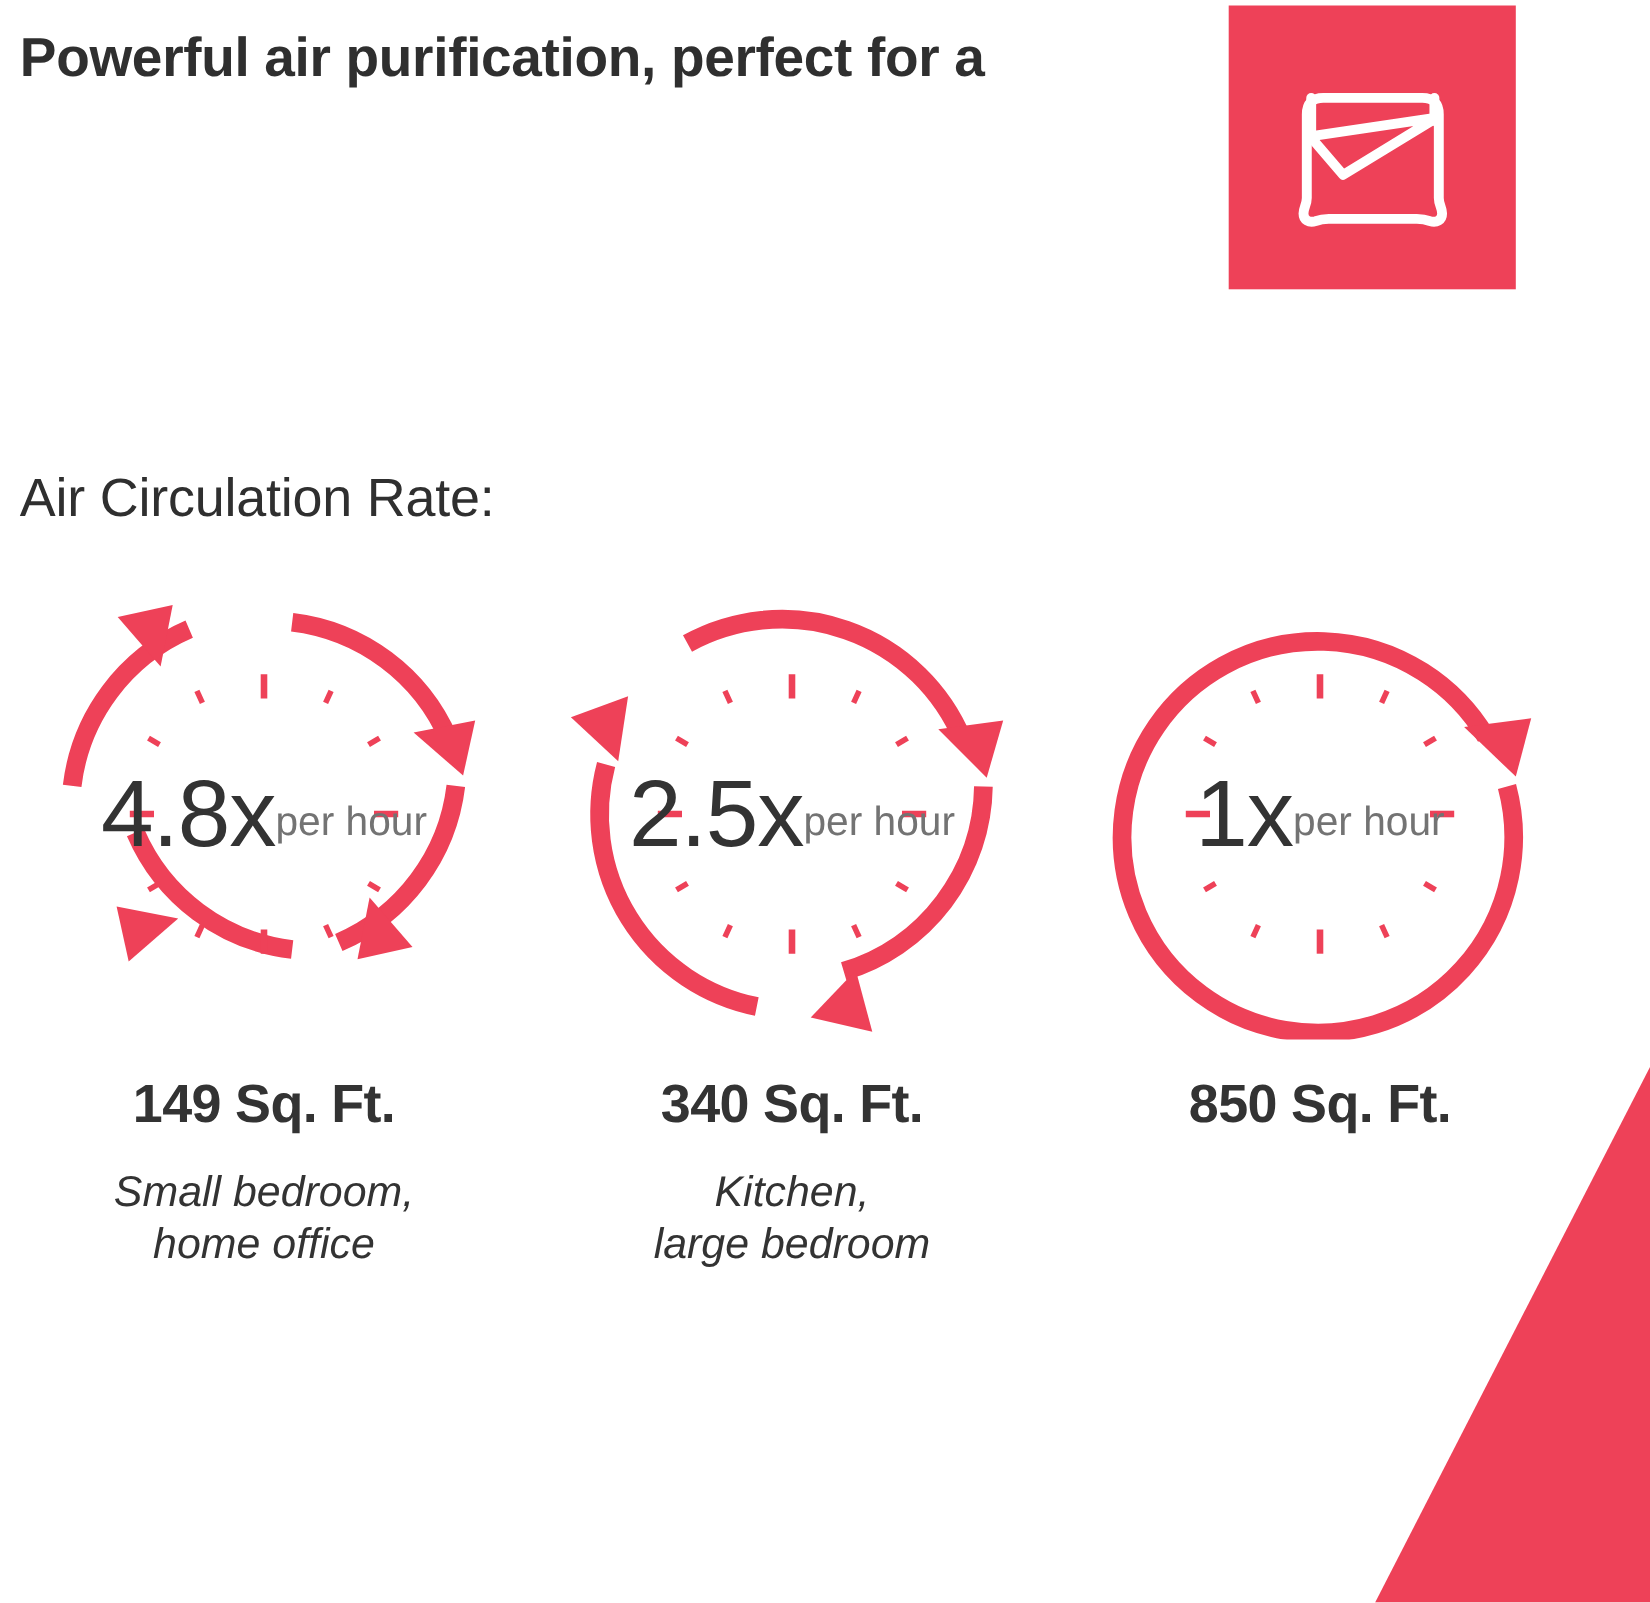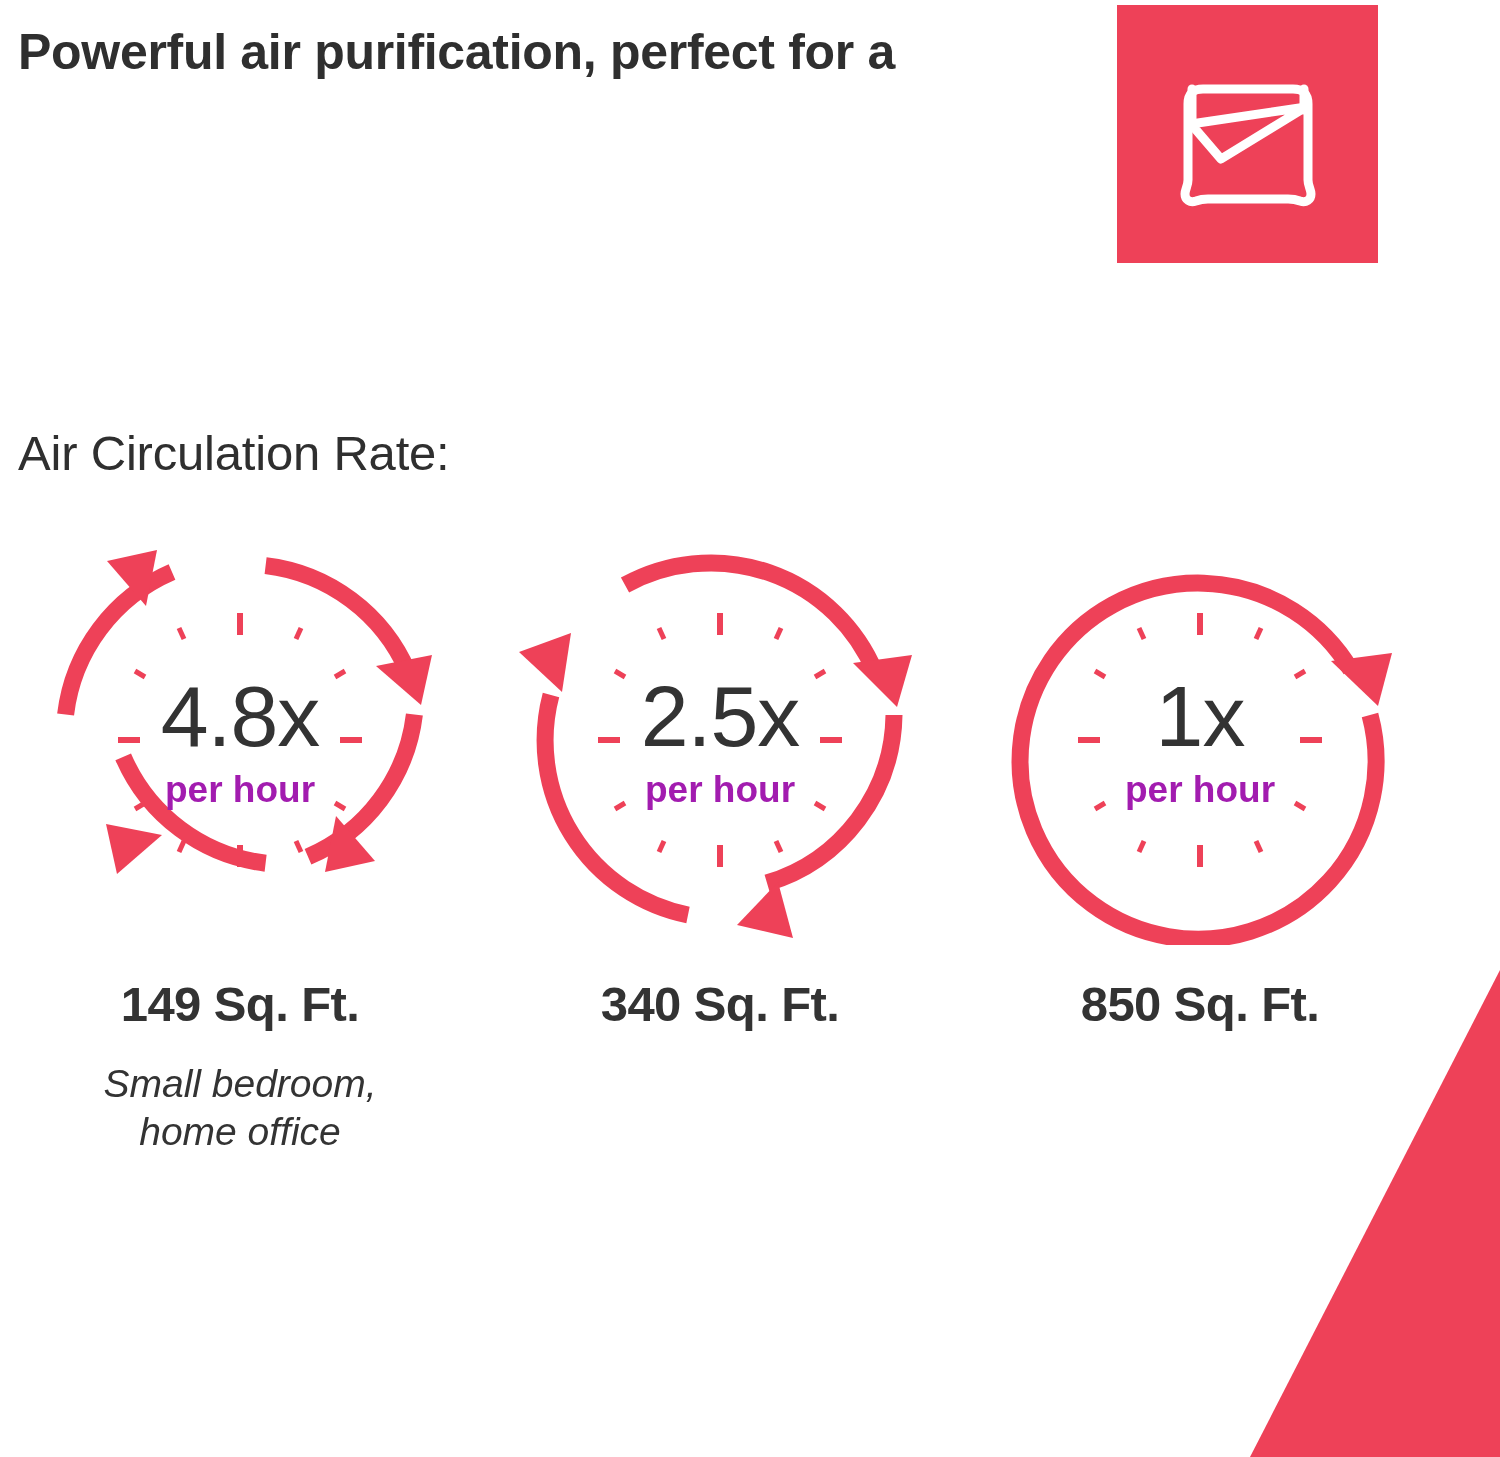--- a/index.html
+++ b/index.html
@@ -107,36 +107,36 @@
     width: 410px;
     height: 410px;
   }
   .dial-center {
     position: absolute;
     left: 0;
     top: 0;
     width: 410px;
     height: 410px;
     display: flex;
-    flex-direction: column;
+    flex-direction: row;
     align-items: center;
     justify-content: center;
     pointer-events: none;
   }
   .dial-value {
     font-size: 86px;
     font-weight: 400;
     color: #333333;
     line-height: 1;
     letter-spacing: -1px;
   }
   .dial-unit {
     font-size: 37px;
-    font-weight: 700;
-    color: #a21caf;
+    font-weight: 400;
+    color: #737373;
     margin-top: 12px;
     line-height: 1;
   }
 
   .rate-area {
     font-size: 49px;
     font-weight: 700;
     color: #333333;
     letter-spacing: -0.6px;
     margin-top: 34px;
@@ -259,20 +259,22 @@
           <line x1="100" y1="136" x2="110" y2="142" stroke-width="5"></line>
           <line x1="144" y1="93" x2="149" y2="104" stroke-width="5"></line>
         </g>
       </svg>
       <div class="dial-center">
         <div class="dial-value">2.5x</div>
         <div class="dial-unit">per hour</div>
       </div>
     </div>
     <div class="rate-area">340 Sq. Ft.</div>
+    <div class="rate-desc">Kitchen,
+large bedroom</div>
   </div>
 
   <div class="rate-card">
     <div class="dial-wrap">
       <svg viewBox="0 0 410 410" xmlns="http://www.w3.org/2000/svg">
         <g fill="none" stroke="#ee4158" stroke-width="17" stroke-linecap="butt">
 
           <path d="M 356.0 135.0 A 178 178 0 1 0 375.0 180.0"></path>
         </g>
         <g fill="#ee4158">

